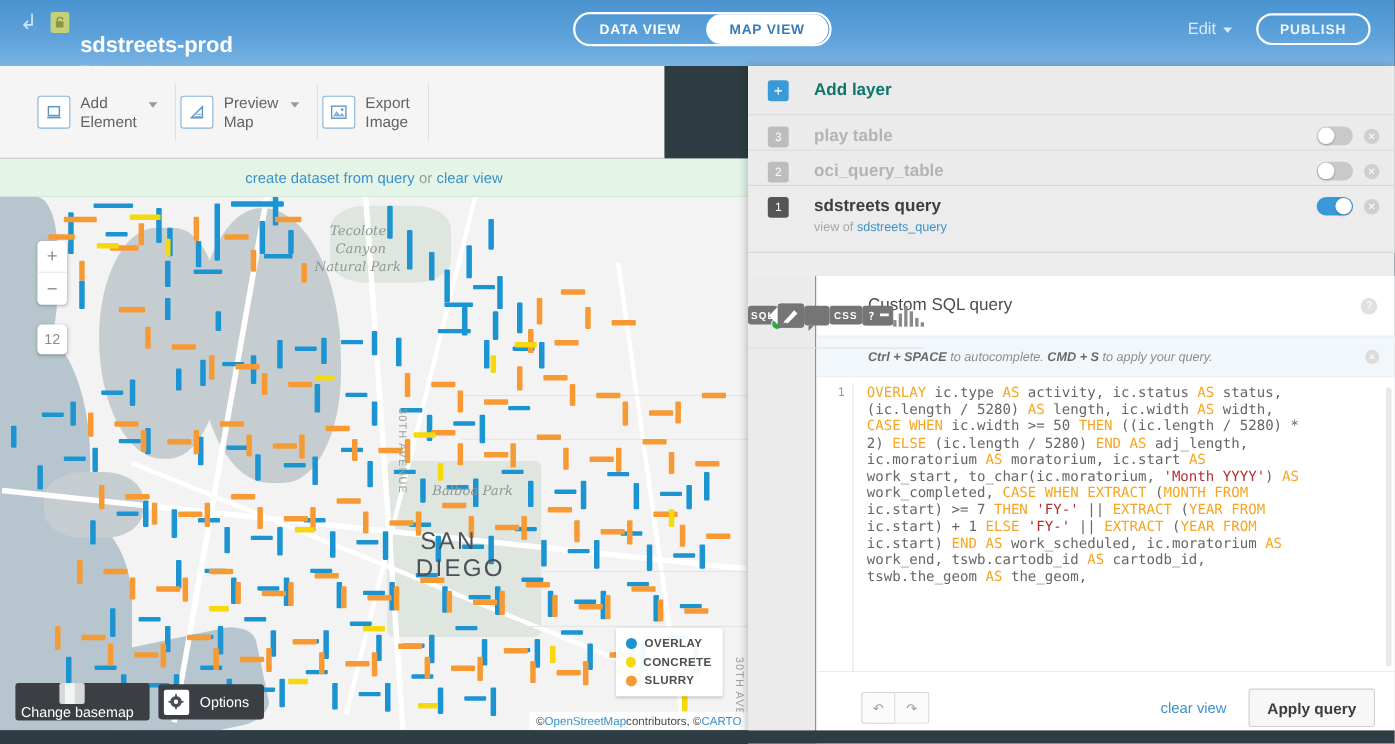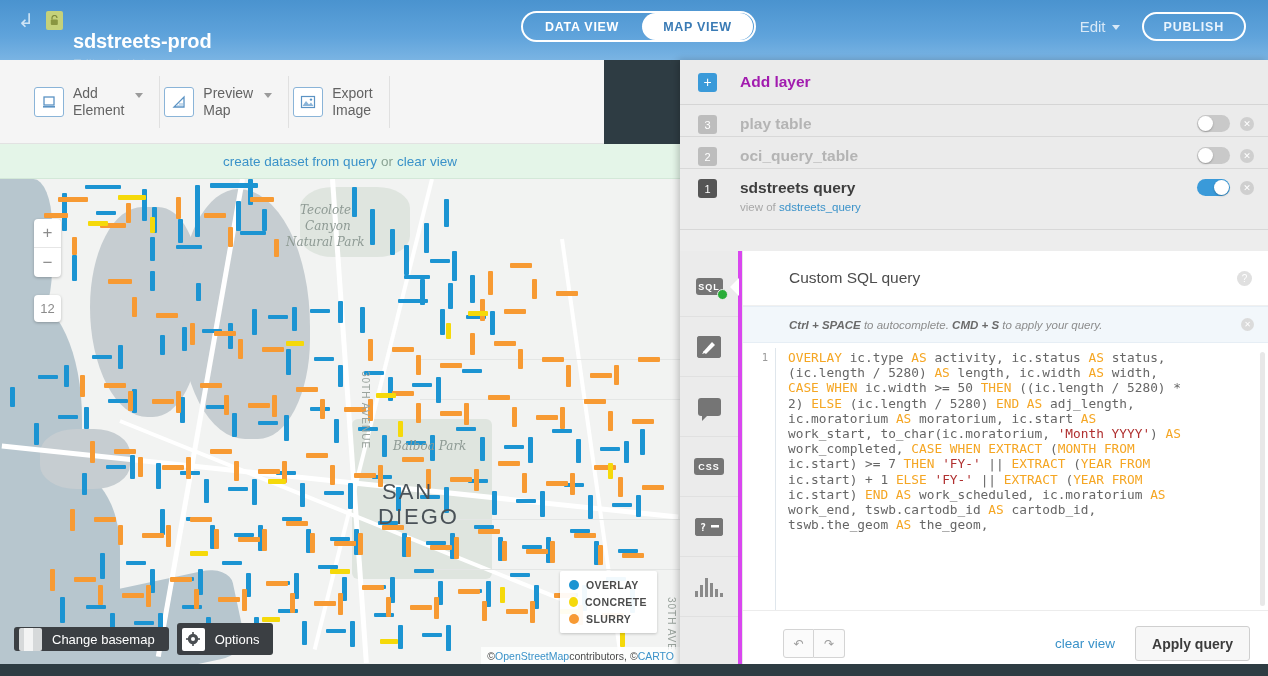--- a/index.html
+++ b/index.html
@@ -164,23 +164,23 @@
   .legend-row { display: flex; align-items: center; margin-bottom: 5px; }
   .legend-row:last-child { margin-bottom: 0; }
   .legend-dot { width: 10px; height: 10px; border-radius: 50%; margin-right: 7px; }
   .legend-txt { font-size: 10.5px; color: #4c4c4c; letter-spacing: 0.4px; font-weight: bold; text-align: right; }
 
   
   .map-bottombar {
     position: absolute; left: 14px; bottom: 9px; display: flex; align-items: center;
   }
   .basemap-btn {
-    background: #3b3f43; border-radius: 3px; height: 24px;
+    background: #3b3f43; border-radius: 3px; height: 34px;
     display: flex; align-items: center; padding: 0 14px 0 5px;
-    color: #ffffff; font-size: 13px; cursor: pointer; margin-right: 8px;
+    color: #ffffff; font-size: 13px; cursor: pointer; margin-right: 8px; flex-direction: column;
   }
   .basemap-thumb {
     width: 23px; height: 23px; background: #d6d9da; border-radius: 2px;
     margin-right: 10px; overflow: hidden; position: relative;
   }
   .basemap-thumb::after {
     content: ''; position: absolute; left: 5px; top: 0; width: 9px; height: 23px;
     background: #f3f4f4;
   }
   .options-btn {
@@ -206,21 +206,21 @@
   }
   .addlayer {
     height: 45px; background: #ebebeb; display: flex; align-items: center;
     padding-left: 18px; border-bottom: 1px solid #d5d5d5; cursor: pointer;
   }
   .plus-sq {
     width: 19px; height: 19px; background: #3a9ad9; border-radius: 3px;
     color: #ffffff; font-size: 14px; display: flex; align-items: center;
     justify-content: center; margin-right: 23px; line-height: 1;
   }
-  .addlayer-lbl { color: #a21caf; font-size: 15.5px; font-weight: bold; }
+  .addlayer-lbl { color: #0f766e; font-size: 15.5px; font-weight: bold; }
 
   .layer-row {
     position: relative; display: flex; align-items: flex-start;
     padding: 9px 0 0 18px; border-bottom: 1px solid #d8d8d8;
     background: #ebebeb;
   }
   .layer-row.collapsed { height: 32px; overflow: hidden; }
   .layer-row.active { background: #ececec; padding-bottom: 14px; }
   .layer-num {
     width: 19px; height: 19px; border-radius: 3px; background: #bdbdbd;
@@ -251,22 +251,22 @@
     color: #ffffff; font-size: 9px; display: flex; align-items: center;
     justify-content: center; cursor: pointer;
   }
 
   
   .editor-area {
     position: absolute; left: 0; top: 191px; width: 588px; height: 425px;
     display: flex;
   }
   .icon-rail {
-    width: 62px; background: #ebebeb; border-right: 4px solid #d946ef;
-    display: flex; flex-direction: column; padding-top: 6px;
+    width: 62px; background: #ebebeb; border-right: 1px solid #d946ef;
+    display: flex; flex-direction: row; padding-top: 6px;
   }
   .rail-item {
     height: 60px; display: flex; align-items: center; justify-content: center;
     border-bottom: 1px solid #e0e0e0; cursor: pointer; position: relative;
   }
   .rail-item.active::after {
     content: ''; position: absolute; right: -1px; top: 50%;
     transform: translateY(-50%);
     border-top: 9px solid transparent; border-bottom: 9px solid transparent;
     border-right: 9px solid #ffffff;

